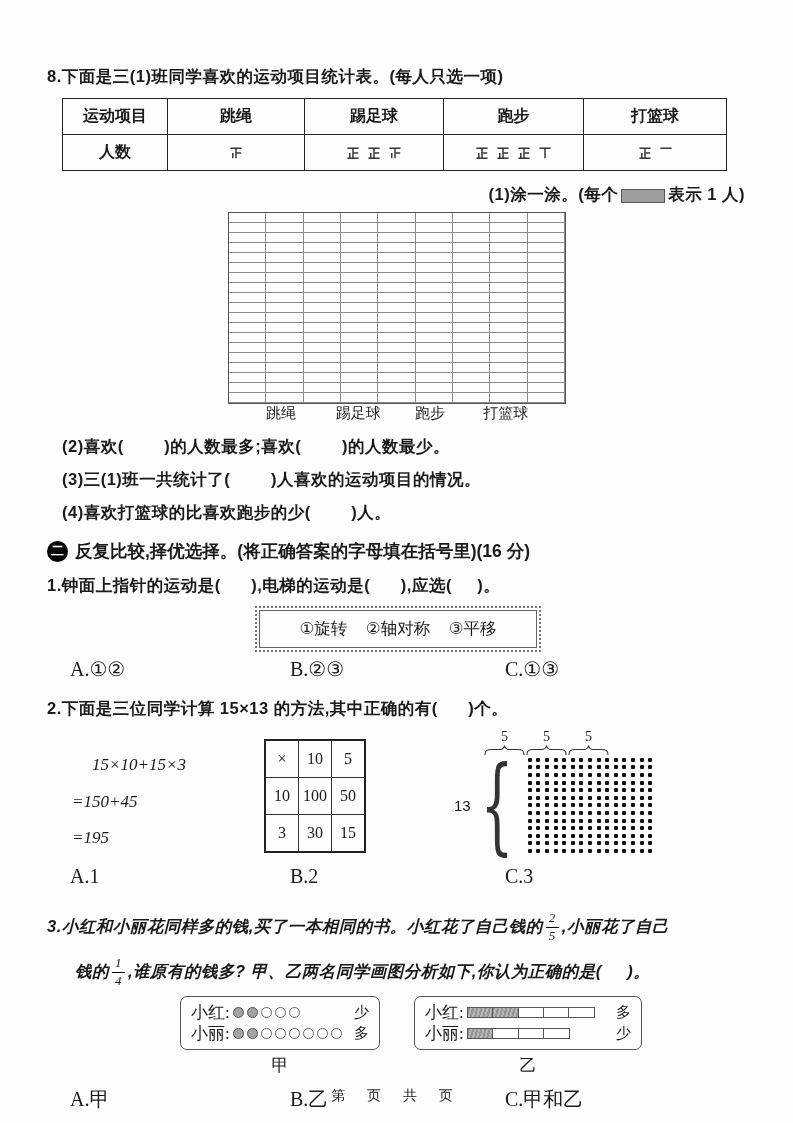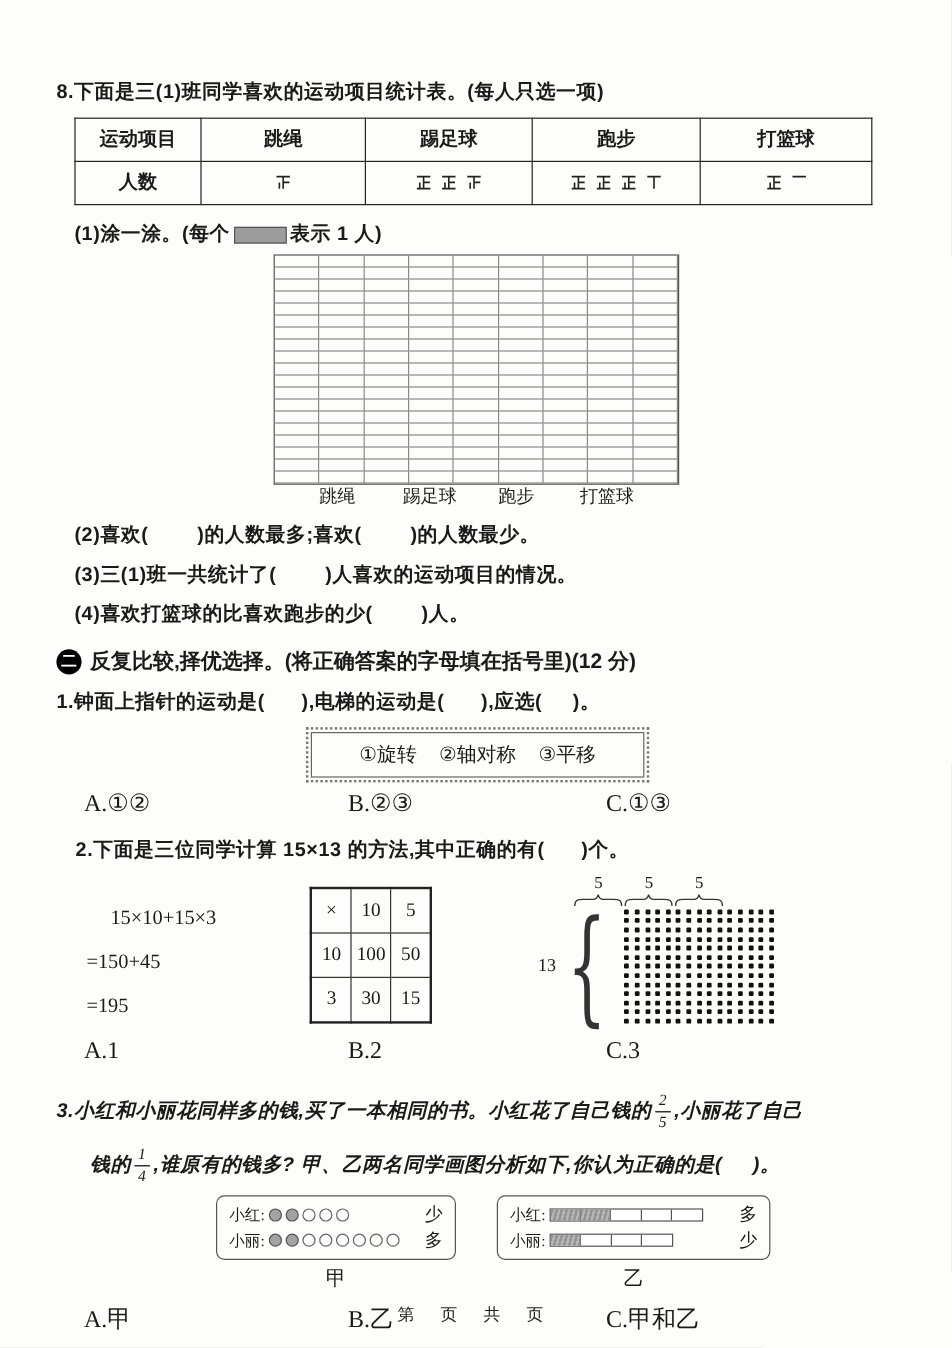--- a/index.html
+++ b/index.html
@@ -12,21 +12,21 @@
   .stats-table{border-collapse:collapse;margin:10px 0 0 15px;table-layout:fixed;}
   .stats-table td{border:1.5px solid #222;height:33px;text-align:center;vertical-align:middle;
                   font-size:16px;font-weight:600;}
   .stats-table td.c0{width:102px;} .stats-table td.c1{width:134px;} .stats-table td.c2{width:136px;}
   .stats-table td.c3{width:137px;} .stats-table td.c4{width:140px;}
   .tally-cell{font-weight:400;}
   .tally-glyph{width:16px;height:16px;margin:0 2.5px;vertical-align:middle;}
   .tally-glyph path{stroke:#222;stroke-width:1.7;fill:none;stroke-linecap:butt;}
 
   
-  .sub1{margin:13px 0 0 15px;}
+  .sub1{margin:13px 0 0 15px;text-align:right;}
   .swatch{display:inline-block;width:42px;height:12px;background:#9d9d9d;border:1px solid #555;
           vertical-align:middle;margin:0 3px;}
 
   
   .grid-wrap{margin:6px 0 0 181px;width:338px;}
   .pgrid{display:grid;grid-auto-rows:1fr;width:338px;height:192px;box-sizing:border-box;
          border:1px solid #555;}
   .pcell{border-right:0.8px solid #8a8a8a;border-bottom:0.8px solid #8a8a8a;box-sizing:border-box;}
   .axis{position:relative;height:24px;font-size:15px;}
   .axis span{position:absolute;transform:translateX(-50%);white-space:nowrap;
@@ -45,34 +45,34 @@
   .choice-box span{margin:0 7px;font-weight:500;}
 
   
   .opts{position:relative;height:27px;margin-top:9px;font-size:20px;}
   .opts .opt{position:absolute;top:0;font-family:"Liberation Serif","DejaVu Serif",serif;}
   .opts .o0{left:23px;} .opts .o1{left:243px;} .opts .o2{left:458px;}
 
   
   .methods{display:flex;align-items:flex-start;margin:6px 0 0 0;height:134px;}
   .method-a{margin:18px 0 0 25px;font-size:17px;line-height:2.15;}
-  .method-a div{font-family:"Liberation Serif","DejaVu Serif",serif;}
+  .method-a div{font-family:"Liberation Serif","DejaVu Serif",serif;font-style:italic;}
   .method-a div:first-child{padding-left:20px;}
   .mul-table{border-collapse:collapse;margin:10px 0 0 78px;}
   .mul-table td{width:30px;height:34px;border:1px solid #333;text-align:center;font-size:16px;
                 font-family:"Liberation Serif","DejaVu Serif",serif;}
   .mul-table{border:2px solid #222;}
   .method-c{margin:0 0 0 88px;}
   .braces-row{display:flex;margin-left:30px;}
   .bgroup{width:41px;text-align:center;margin-right:1px;}
   .bgroup .blabel{font-size:14px;font-family:"Liberation Serif","DejaVu Serif",serif;line-height:1.1;}
   .bgroup svg{display:block;width:41px;height:12px;}
   .bgroup svg path{stroke:#333;stroke-width:1.1;fill:none;}
   .dots-row{display:flex;align-items:center;}
-  .thirteen{font-size:15px;font-family:Liberation Serif, serif;margin-right:1px;}
+  .thirteen{font-size:15px;font-family:Liberation Sans, sans-serif;margin-right:1px;}
   .lbrace{display:inline-block;font-size:104px;font-weight:400;color:#333;line-height:98px;
           transform:scaleX(0.5);transform-origin:center;
           font-family:"DejaVu Serif","Liberation Serif",serif;margin:0 -6px 0 -8px;}
   .dots{display:grid;gap:3.6px 4.6px;margin-left:4px;}
   .dot{width:4px;height:4px;background:#111;border-radius:1px;}
 
   
   .q3text{margin:12px 0 0 0;font-style:italic;}
   .q3line{line-height:45px;}
   .q3line.second{margin-left:28px;}
@@ -80,21 +80,21 @@
         margin:0 3px;font-family:"Liberation Serif","DejaVu Serif",serif;font-weight:400;}
   .frac .num{display:block;border-bottom:1px solid #000;padding:0 3px 1px;}
   .frac .den{display:block;padding:1px 3px 0;}
 
   
   .diagrams{display:flex;gap:34px;margin:2px 0 0 133px;}
   .diag-box{box-sizing:border-box;border:1.5px solid #555;border-radius:7px;padding:5px 10px;}
   .jia-box{width:200px;}
   .yi-box{width:228px;}
   .diag-row{display:flex;align-items:center;height:21px;}
-  .diag-name{font-size:13px;font-family:"Liberation Serif","DejaVu Serif",serif;white-space:nowrap;
+  .diag-name{font-size:17px;font-family:"Liberation Serif","DejaVu Serif",serif;white-space:nowrap;
              margin-right:3px;}
   .diag-note{margin-left:auto;font-size:15px;font-family:"Liberation Serif","DejaVu Serif",serif;}
   .circles{display:flex;align-items:center;}
   .circ{width:11px;height:11px;border:1.2px solid #666;border-radius:50%;background:#fff;
         margin-right:3px;box-sizing:border-box;}
   .circ.fill{background:#a3a3a3;border-color:#555;}
   .bar{display:flex;height:9px;border:1px solid #555;box-sizing:content-box;background:#fff;}
   .seg{flex:1;border-right:1px solid #555;}
   .seg:last-child{border-right:none;}
   .seg.shade{background:repeating-linear-gradient(105deg,#949494 0 2px,#b5b5b5 2px 4px);}
@@ -366,38 +366,38 @@
       <span style="left:82.2%">打篮球</span>
     </div>
   </div>
 
   <div class="subq hei">(2)喜欢(&nbsp;&nbsp;&nbsp;&nbsp;&nbsp;&nbsp;&nbsp;&nbsp;)的人数最多;喜欢(&nbsp;&nbsp;&nbsp;&nbsp;&nbsp;&nbsp;&nbsp;&nbsp;)的人数最少。</div>
   <div class="subq hei">(3)三(1)班一共统计了(&nbsp;&nbsp;&nbsp;&nbsp;&nbsp;&nbsp;&nbsp;&nbsp;)人喜欢的运动项目的情况。</div>
   <div class="subq hei">(4)喜欢打篮球的比喜欢跑步的少(&nbsp;&nbsp;&nbsp;&nbsp;&nbsp;&nbsp;&nbsp;&nbsp;)人。</div>
 
   <div class="sec-header">
     <span class="sec-icon">二</span>
-    <span>反复比较,择优选择。(将正确答案的字母填在括号里)(12 分)</span>
+    <span>反复比较,择优选择。(将正确答案的字母填在括号里)(16 分)</span>
   </div>
 
   <div class="subq hei" style="margin-left:0;margin-top:8px;">1.钟面上指针的运动是(&nbsp;&nbsp;&nbsp;&nbsp;&nbsp;&nbsp;),电梯的运动是(&nbsp;&nbsp;&nbsp;&nbsp;&nbsp;&nbsp;),应选(&nbsp;&nbsp;&nbsp;&nbsp;&nbsp;)。</div>
 
   <div class="choice-box">
     <span>①旋转</span>
     <span>②轴对称</span>
     <span>③平移</span>
   </div>
 
   <div class="opts">
     <span class="opt o0">A.①②</span>
     <span class="opt o1">B.②③</span>
     <span class="opt o2">C.①③</span>
   </div>
 
-  <div class="subq hei" style="margin-left:16px;margin-top:10px;">2.下面是三位同学计算 15×13 的方法,其中正确的有(&nbsp;&nbsp;&nbsp;&nbsp;&nbsp;&nbsp;)个。</div>
+  <div class="subq hei" style="margin-left:0;margin-top:10px;">2.下面是三位同学计算 15×13 的方法,其中正确的有(&nbsp;&nbsp;&nbsp;&nbsp;&nbsp;&nbsp;)个。</div>
 
   <div class="methods">
     <div class="method-a">
       <div>15×10+15×3</div>
       <div>=150+45</div>
       <div>=195</div>
     </div>
 
     <table class="mul-table">
       <tbody>

